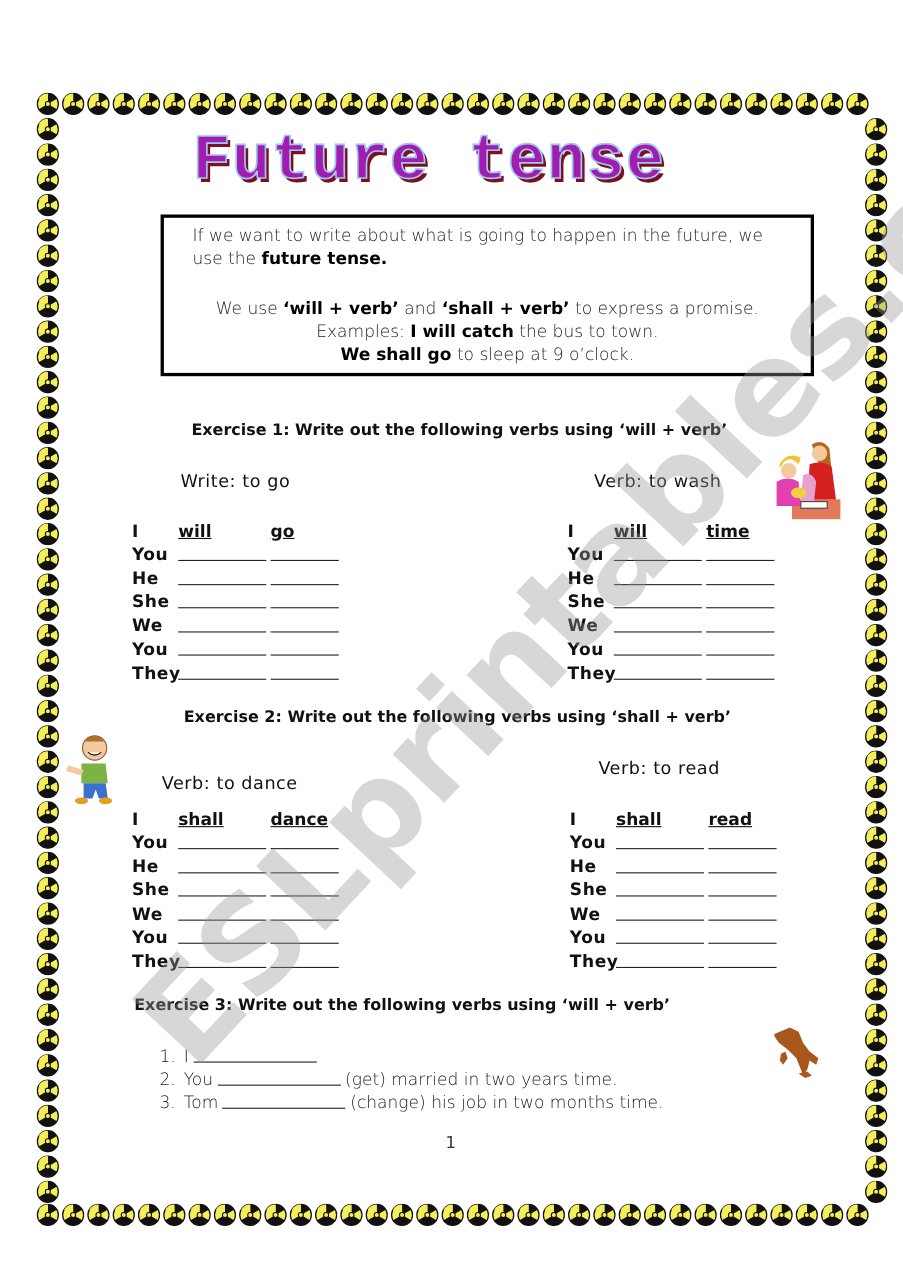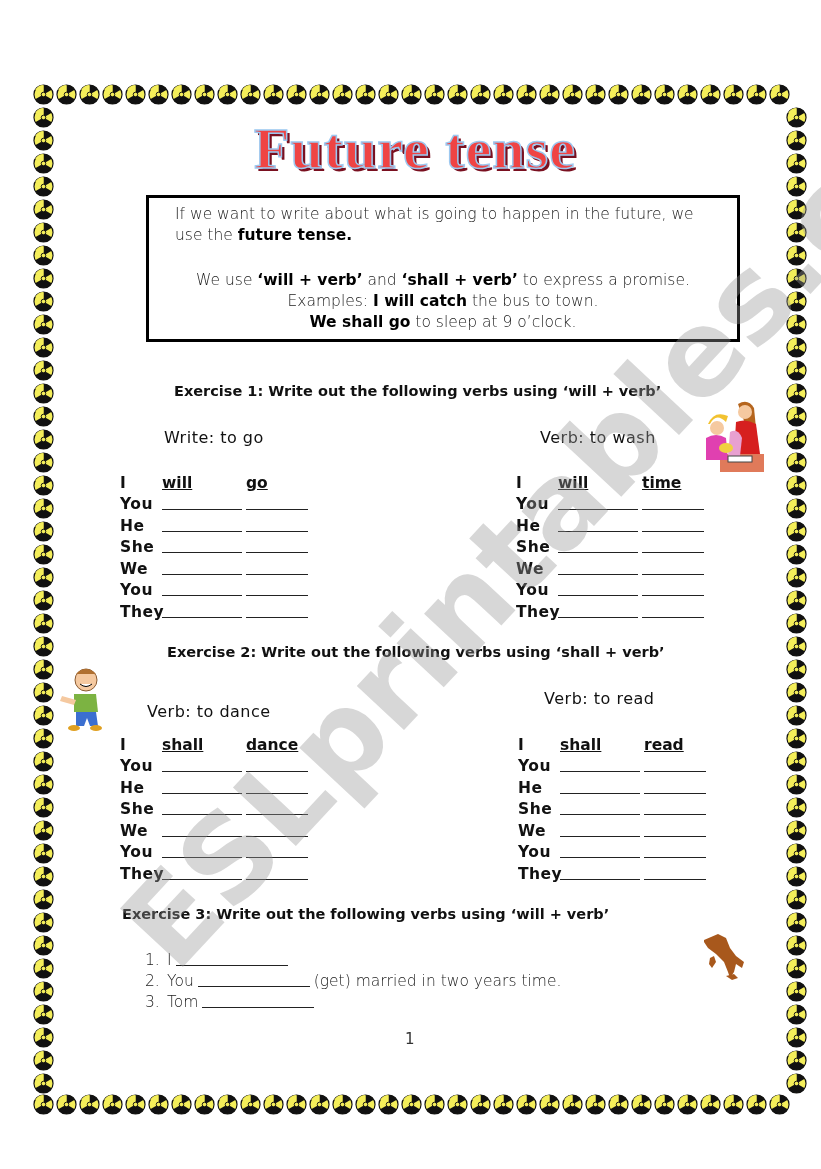--- a/index.html
+++ b/index.html
@@ -4,23 +4,23 @@
   <style>
     * { box-sizing: border-box; margin: 0; padding: 0; }
     html, body { width: 821px; height: 1169px; background: #ffffff; overflow: hidden; }
     body { position: relative; font-family: "DejaVu Sans", sans-serif; color: #000; }
 
     .border-row { position: absolute; display: flex; gap: 2px; }
     .border-col { position: absolute; display: flex; flex-direction: column; gap: 0px; }
     .bicon { width: 21px; height: 21px; display: block; }
 
     .title {
-      position: absolute; left: 175px; top: 115px; width: 480px; text-align: center;
-      font-family: Liberation Serif, serif; font-weight: bold; font-size: 58px;
-      color: #ef4444; letter-spacing: 1px;
+      position: absolute; left: 175px; top: 115px; width: 480px; 
+      font-family: Liberation Mono, monospace; font-weight: bold; font-size: 58px;
+      color: #a21caf; letter-spacing: 1px;
       -webkit-text-stroke: 1.5px #9cc8f0;
       text-shadow: 3px 3px 0 #7a1020;
     }
 
     .intro-box {
       position: absolute; left: 146px; top: 195px; width: 594px; height: 147px;
       border: 3px solid #000; padding: 6px 26px;
       font-size: 15.5px; font-weight: 300; color: #222; line-height: 21px;
     }
     .intro-box .p1 { text-align: left; }
@@ -1490,20 +1490,21 @@
   <div class="s">
     <span class="num">2.</span>
     <span>You</span>
     <span class="blank" style="width:112px;"></span>
     <span>(get) married in two years time.</span>
   </div>
   <div class="s">
     <span class="num">3.</span>
     <span>Tom</span>
     <span class="blank" style="width:112px;"></span>
+    <span>(change) his job in two months time.</span>
   </div>
 </div>
 
 <svg class="clipart" style="left:700px; top:932px;" width="50" height="52" viewBox="0 0 50 52">
   <path d="M4 8 l14 -6 8 4 4 10 6 8 8 6 -2 6 -6 -4 -2 8 -4 6 -2 -6 -4 -10 -8 -8 -8 -6 -4 -6z" fill="#a8581c"></path>
   <path d="M10 26 l4 -2 2 6 -4 6 -3 -4z" fill="#a8581c"></path>
   <path d="M26 44 l8 -2 4 4 -6 2z" fill="#a8581c"></path>
 </svg>
 
 <div class="page-num">1</div>

